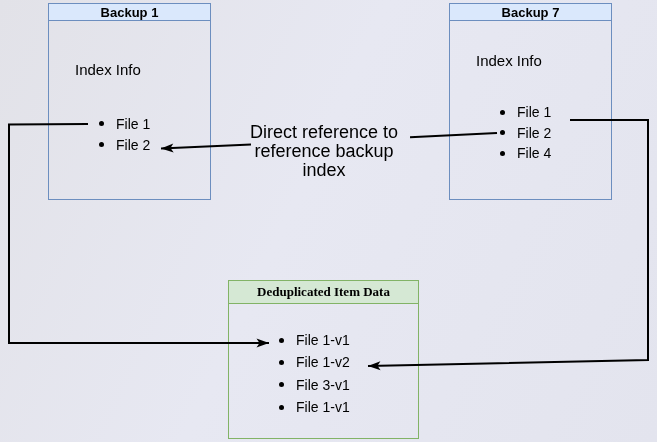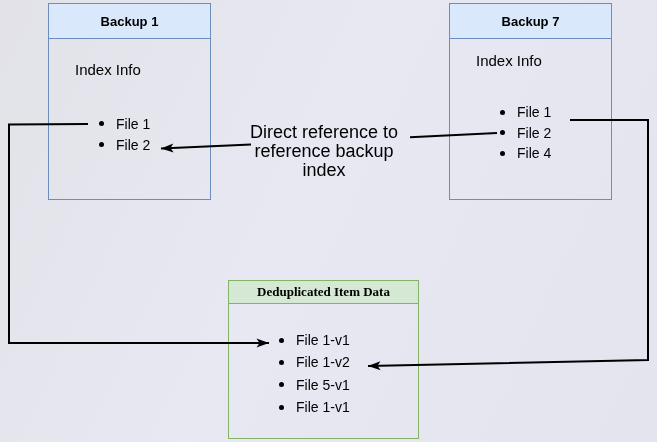--- a/index.html
+++ b/index.html
@@ -24,21 +24,21 @@
     background:#dae8fc;
     border-bottom:1.5px solid #6c8ebf;
     font-size:13px;font-weight:bold;color:#000;
     box-sizing:border-box;
   }
   .box.green{border-color:#82b366;}
   .box.green .box-header{background:#d5e8d4;border-bottom-color:#82b366;}
   #backup1{left:48px;top:3px;width:163px;height:197px;}
   #backup2{left:449px;top:3px;width:163px;height:197px;}
   #dedup{left:228px;top:280px;width:191px;height:159px;}
-  #backup1 .box-header,#backup2 .box-header{height:35px;}
+  #backup1 .box-header,#backup2 .box-header{height:17px;}
   #dedup .box-header{height:23px;font-family:Liberation Serif, serif;}
   .index-label{
     position:absolute;font-size:15px;color:#000;line-height:16px;white-space:nowrap;
   }
   #backup1 .index-label{left:26px;top:58px;}
   #backup2 .index-label{left:26px;top:49px;}
   .file-list{position:absolute;}
   #backup1 .file-list{left:50px;top:109px;}
   #backup2 .file-list{left:50px;top:98px;}
   #dedup .file-list{left:50px;top:48px;}
@@ -107,21 +107,21 @@
       <div class="item">
         <span class="dot"></span>
         <span>File 1-v1</span>
       </div>
       <div class="item">
         <span class="dot"></span>
         <span>File 1-v2</span>
       </div>
       <div class="item">
         <span class="dot"></span>
-        <span>File 5-v1</span>
+        <span>File 3-v1</span>
       </div>
       <div class="item">
         <span class="dot"></span>
         <span>File 1-v1</span>
       </div>
     </div>
   </div>
 
   <svg class="connectors" width="657" height="442" viewBox="0 0 657 442">
     <defs>

